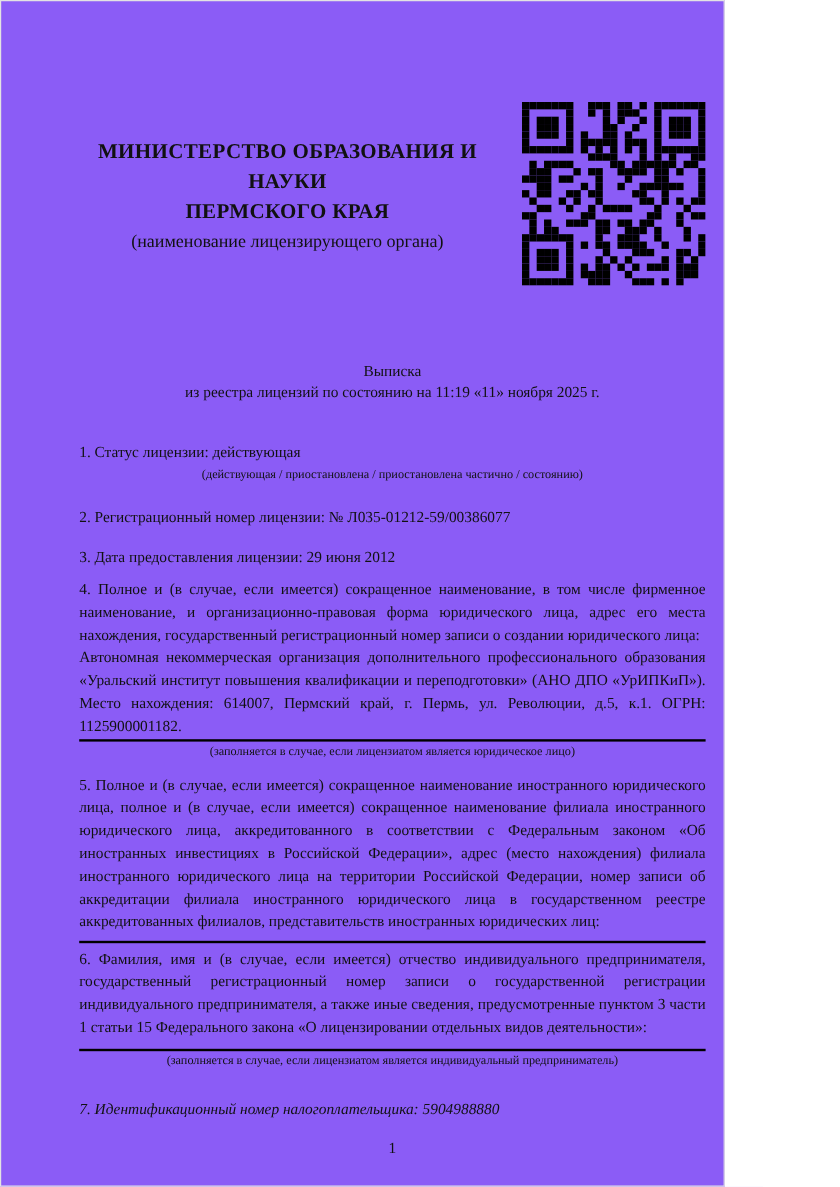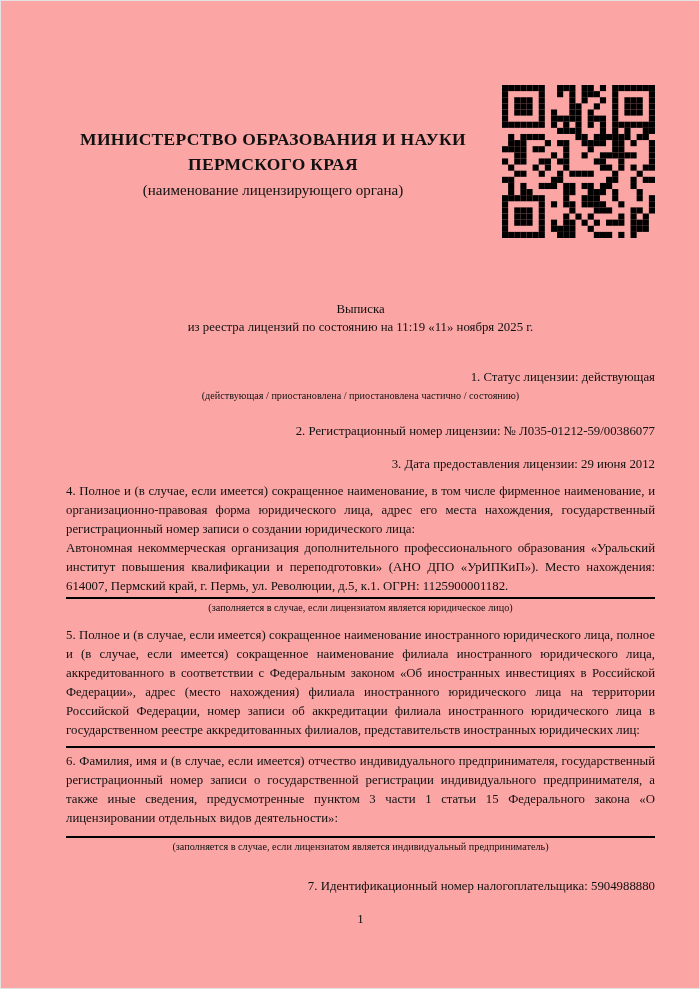--- a/index.html
+++ b/index.html
@@ -1,22 +1,22 @@
 <!DOCTYPE html>
 <html><head>
 <meta charset="utf-8">
 <style>
   html, body { margin: 0; padding: 0; background: #ffffff; }
   .page {
     position: relative;
-    width: 700px;
+    width: 604px;
     height: 989px;
-    background: #fca5a5;
+    background: #8b5cf6;
     box-sizing: border-box;
-    padding: 85px 45px 0 66px;
+    padding: 85px 16px 0 66px;
     box-shadow: inset 0 0 0 1px #e3e3e3;
     font-family: "Liberation Serif", "DejaVu Serif", serif;
     color: #111111;
     overflow: hidden;
   }
   .header-row { display: flex; align-items: center; }
   .org-block { flex: 1 1 auto; text-align: center; padding-right: 22px; }
   .org-name {
     font-weight: bold;
     font-size: 17.5px;
@@ -29,36 +29,36 @@
 
   .doc-title {
     margin-top: 62px;
     text-align: center;
     font-size: 12.8px;
     line-height: 18px;
   }
 
   .items { font-size: 12.8px; line-height: 19px; }
   .para { text-align: justify; }
-  .plain { text-align: right; }
+  .plain { text-align: left; }
   .note {
     text-align: center;
     font-size: 10.2px;
     line-height: 13px;
     margin-top: 2px;
   }
   .rule { border-top: 2px solid #000000; height: 0; }
 
   .it1 { margin-top: 32px; }
   .it2 { margin-top: 20px; }
   .it3 { margin-top: 14px; }
   .it4 { margin-top: 8px; }
   .it5 { margin-top: 12px; }
   .it6 { margin-top: 4px; }
-  .it7 { margin-top: 24px; }
+  .it7 { margin-top: 24px; font-style: italic; }
   .it4 .rule { margin-top: 1px; }
   .it5 .rule { margin-top: 6px; }
   .it6 .rule { margin-top: 8px; }
 
   .page-number { margin-top: 14px; text-align: center; font-size: 12.8px; }
 </style>
 </head>
 <body>
 
 <div class="page">

